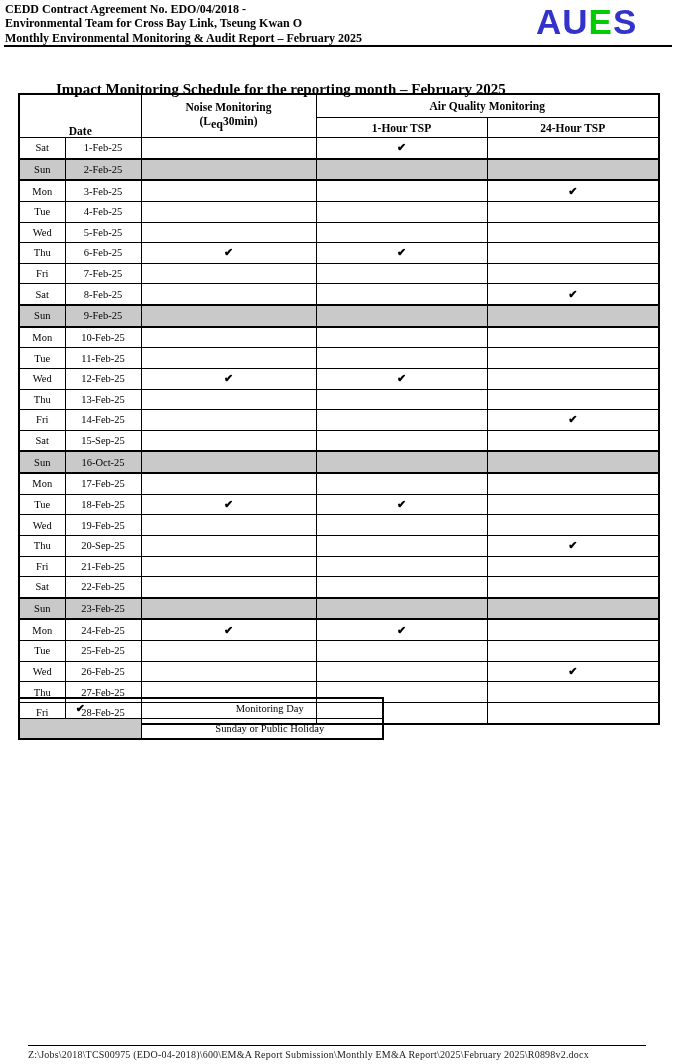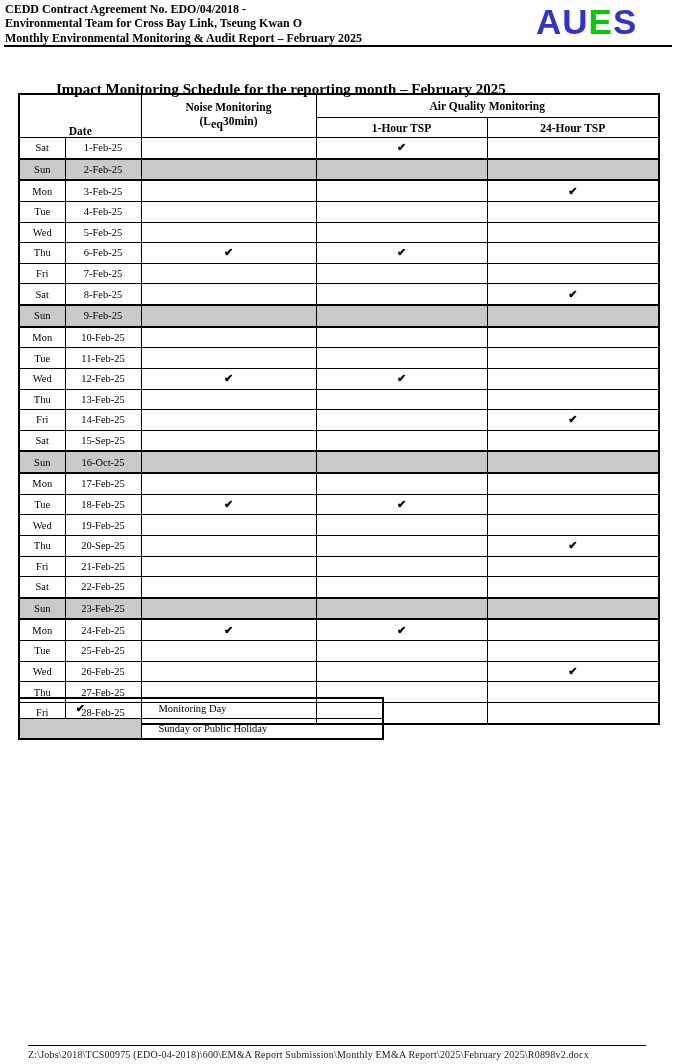--- a/index.html
+++ b/index.html
@@ -46,21 +46,21 @@
   tr.holiday td{background:var(--holiday,#C9C9C9);}
   tr.holiday td{border-top-width:2px;border-bottom-width:2px;}
   
   table.legend{
     position:absolute;left:18px;top:697px;width:364px;
     border-collapse:collapse;table-layout:fixed;
     border:2px solid #000;
   }
   table.legend td{border:1px solid #000;height:17px;font-size:10.5px;vertical-align:middle;overflow:hidden;}
   table.legend td.sym{text-align:center;font-weight:bold;font-size:11px;}
-  table.legend td.lbl{text-align:left;padding-left:17px;margin-top:28px;}
+  table.legend td.lbl{text-align:center;padding-left:17px;margin-top:28px;}
   table.legend td.holiday-swatch{background:var(--holiday,#C9C9C9);}
   
   .foot-rule{position:absolute;left:28px;top:1045px;width:618px;border-top:1.5px solid #000;}
   .foot-path{position:absolute;left:28px;top:1049px;font-size:10px;color:#1a1a1a;letter-spacing:.2px;white-space:nowrap;}
 </style>
 </head>
 <body>
 
 <div class="page">
 

